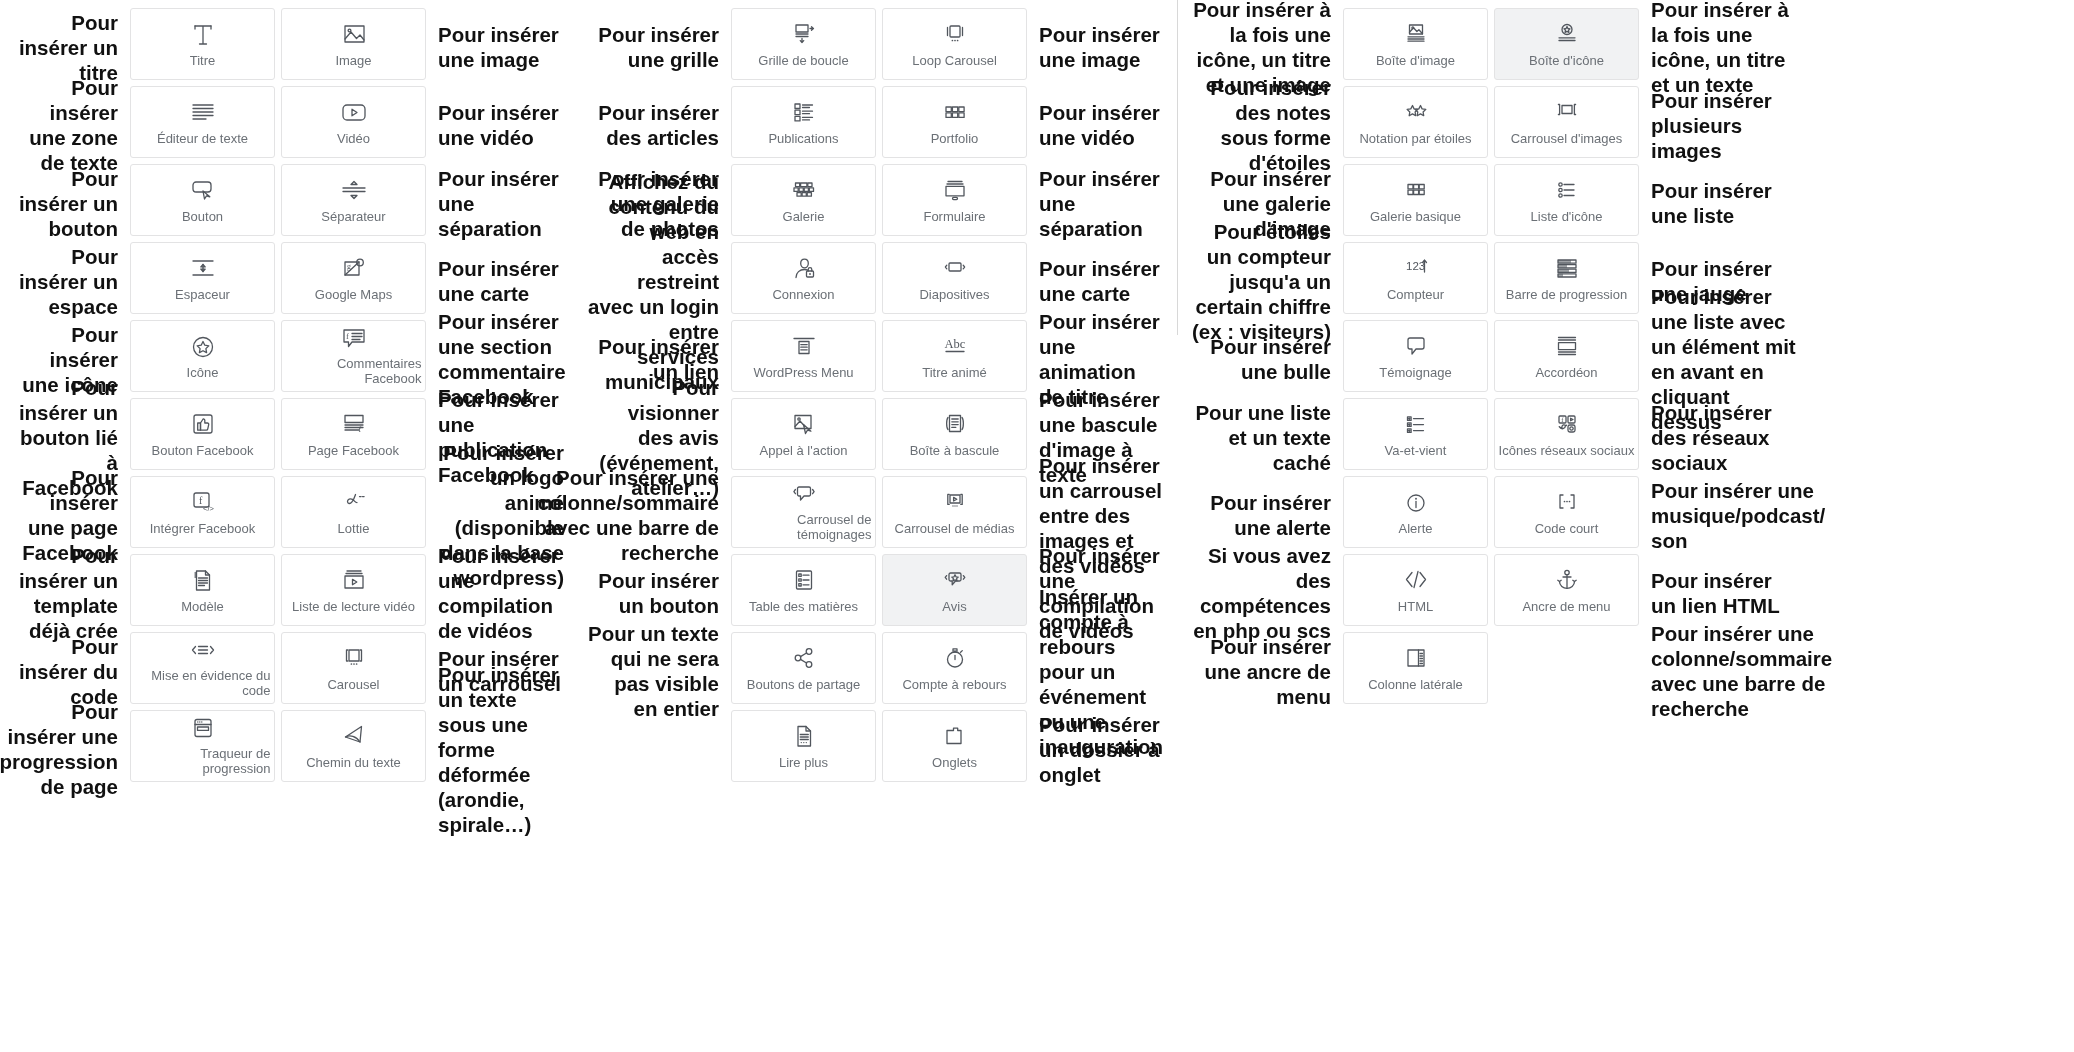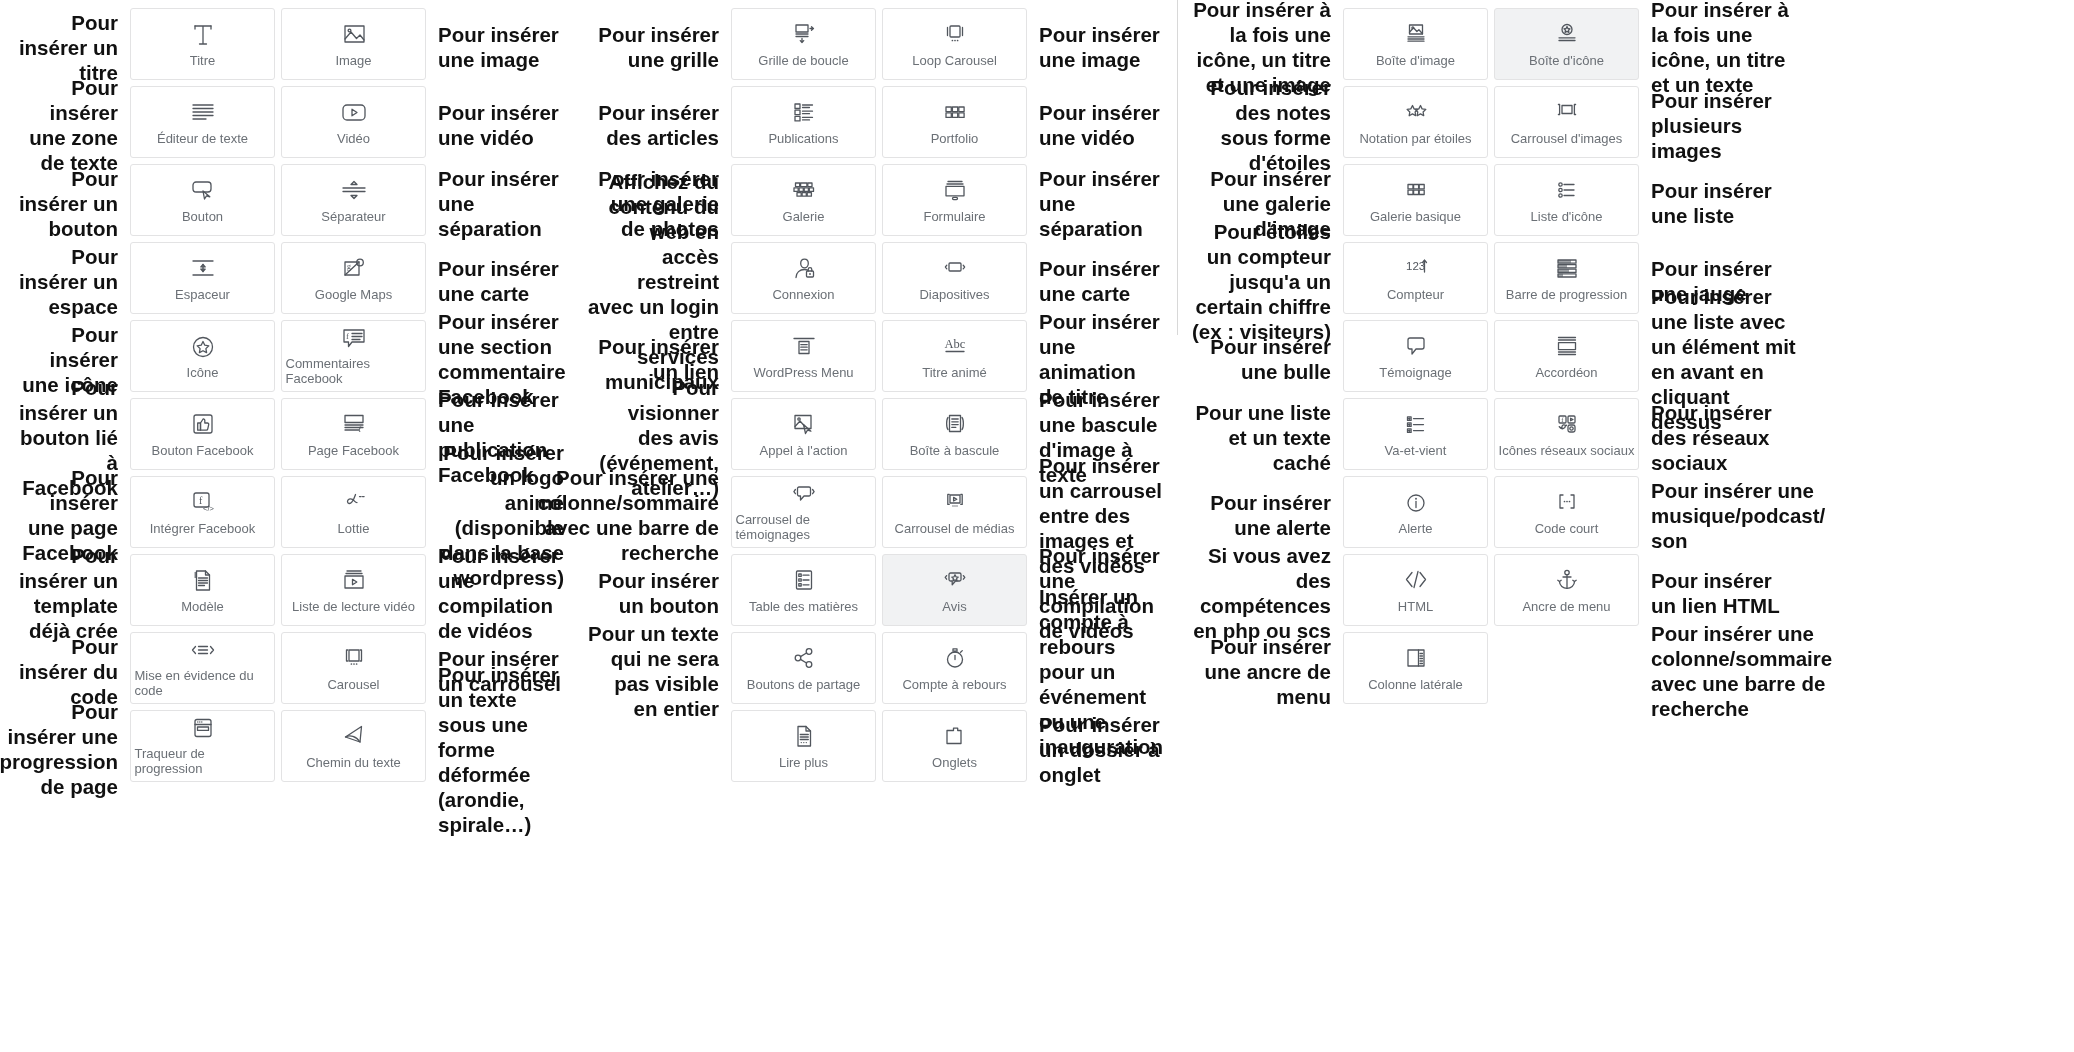--- a/index.html
+++ b/index.html
@@ -85,21 +85,21 @@
     align-items: center;
     justify-content: center;
     color: #51565d;
     margin-bottom: 3px;
   }
   .tile .ic svg { display: block; }
   .tile .lbl {
     font-size: 13px;
     line-height: 15px;
     color: #6b7076;
-    text-align: left;
+    text-align: right;
     max-width: 136px;
   }
 </style>
 </head>
 <body>
 
 <div class="board">
 
   <div class="group">
     <div class="notes right-align" style="width:130px">

